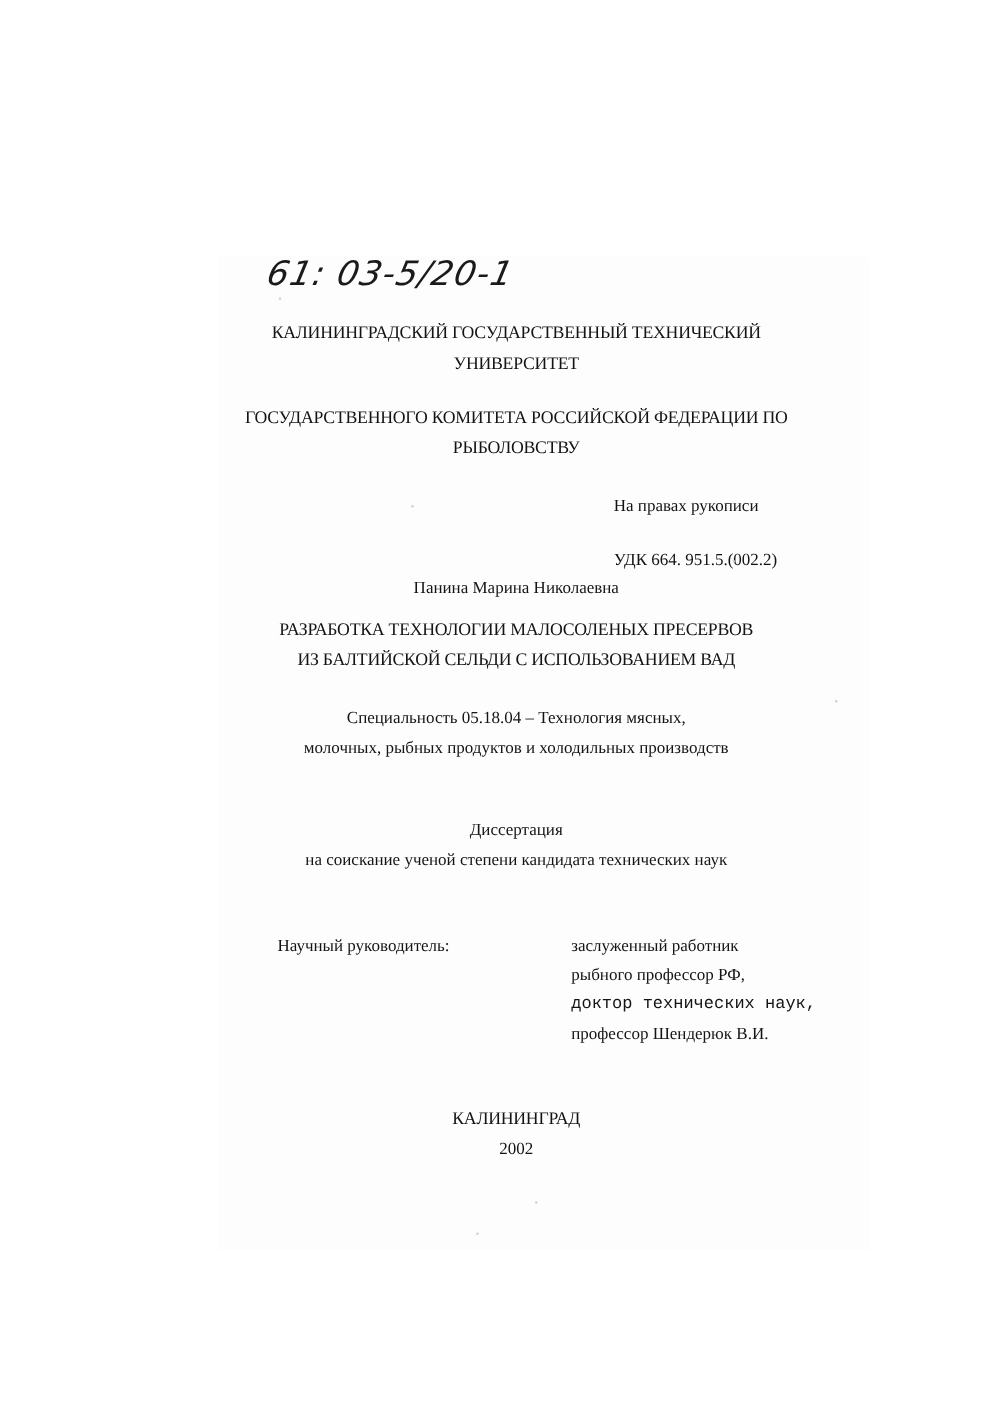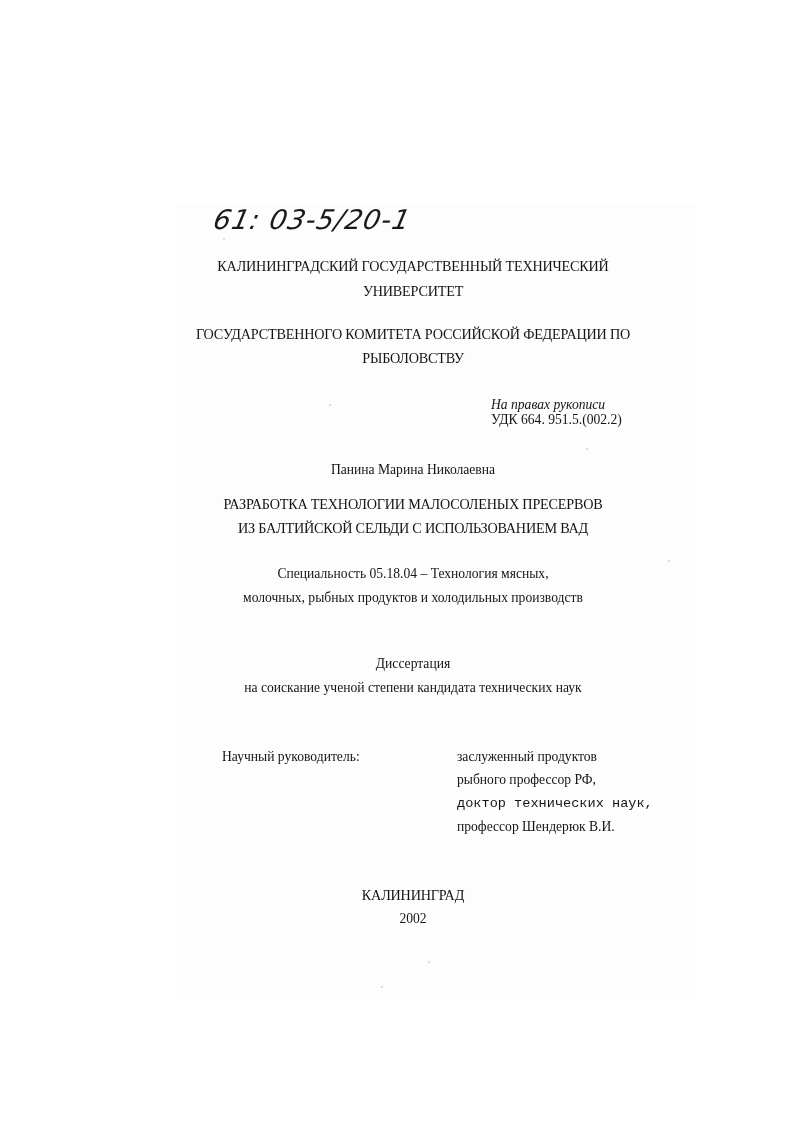--- a/index.html
+++ b/index.html
@@ -67,36 +67,36 @@
 <div class="scan-area"></div>
 
 <div class="handwritten">61: 03-5/20-1</div>
 
 <div class="abs center caps" style="top:258px;">КАЛИНИНГРАДСКИЙ ГОСУДАРСТВЕННЫЙ ТЕХНИЧЕСКИЙ</div>
 <div class="abs center caps" style="top:283px;">УНИВЕРСИТЕТ</div>
 
 <div class="abs center caps" style="top:326px;">ГОСУДАРСТВЕННОГО КОМИТЕТА РОССИЙСКОЙ ФЕДЕРАЦИИ ПО</div>
 <div class="abs center caps" style="top:350px;">РЫБОЛОВСТВУ</div>
 
-<div class="abs normal" style="left:491px; top:397px;font-style:italic;">На правах рукописи</div>
-<div class="abs normal" style="left:491px; top:412px;">УДК 664. 951.5.(002.2)</div>
+<div class="abs normal" style="left:491px; top:397px;">На правах рукописи</div>
+<div class="abs normal" style="left:491px; top:440px;">УДК 664. 951.5.(002.2)</div>
 
 <div class="abs center normal" style="top:462px;">Панина Марина Николаевна</div>
 
 <div class="abs center caps" style="top:496px;">РАЗРАБОТКА ТЕХНОЛОГИИ  МАЛОСОЛЕНЫХ ПРЕСЕРВОВ</div>
 <div class="abs center caps" style="top:520px;">ИЗ БАЛТИЙСКОЙ СЕЛЬДИ С ИСПОЛЬЗОВАНИЕМ ВАД</div>
 
 <div class="abs center normal" style="top:566px;">Специальность 05.18.04 – Технология мясных,</div>
 <div class="abs center normal" style="top:590px;">молочных, рыбных продуктов и холодильных производств</div>
 
 <div class="abs center normal" style="top:656px;">Диссертация</div>
 <div class="abs center normal" style="top:680px;">на соискание ученой степени кандидата технических наук</div>
 
 <div class="abs normal" style="left:222px; top:749px;">Научный руководитель:</div>
-<div class="abs normal" style="left:457px; top:749px;">заслуженный продуктов</div>
+<div class="abs normal" style="left:457px; top:749px;">заслуженный работник</div>
 <div class="abs normal" style="left:457px; top:772px;">рыбного профессор РФ,</div>
 <div class="abs normal" style="left:457px; top:796px;font-family:Liberation Mono, monospace;">доктор технических наук,</div>
 <div class="abs normal" style="left:457px; top:819px;text-align:right;">профессор  Шендерюк В.И.</div>
 
 <div class="abs center caps" style="top:887px;">КАЛИНИНГРАД</div>
 <div class="abs center normal" style="top:911px;">2002</div>
 
 <div class="speck" style="left:223px; top:238px;"></div>
 <div class="speck" style="left:329px; top:404px;"></div>
 <div class="speck" style="left:586px; top:448px;"></div>

